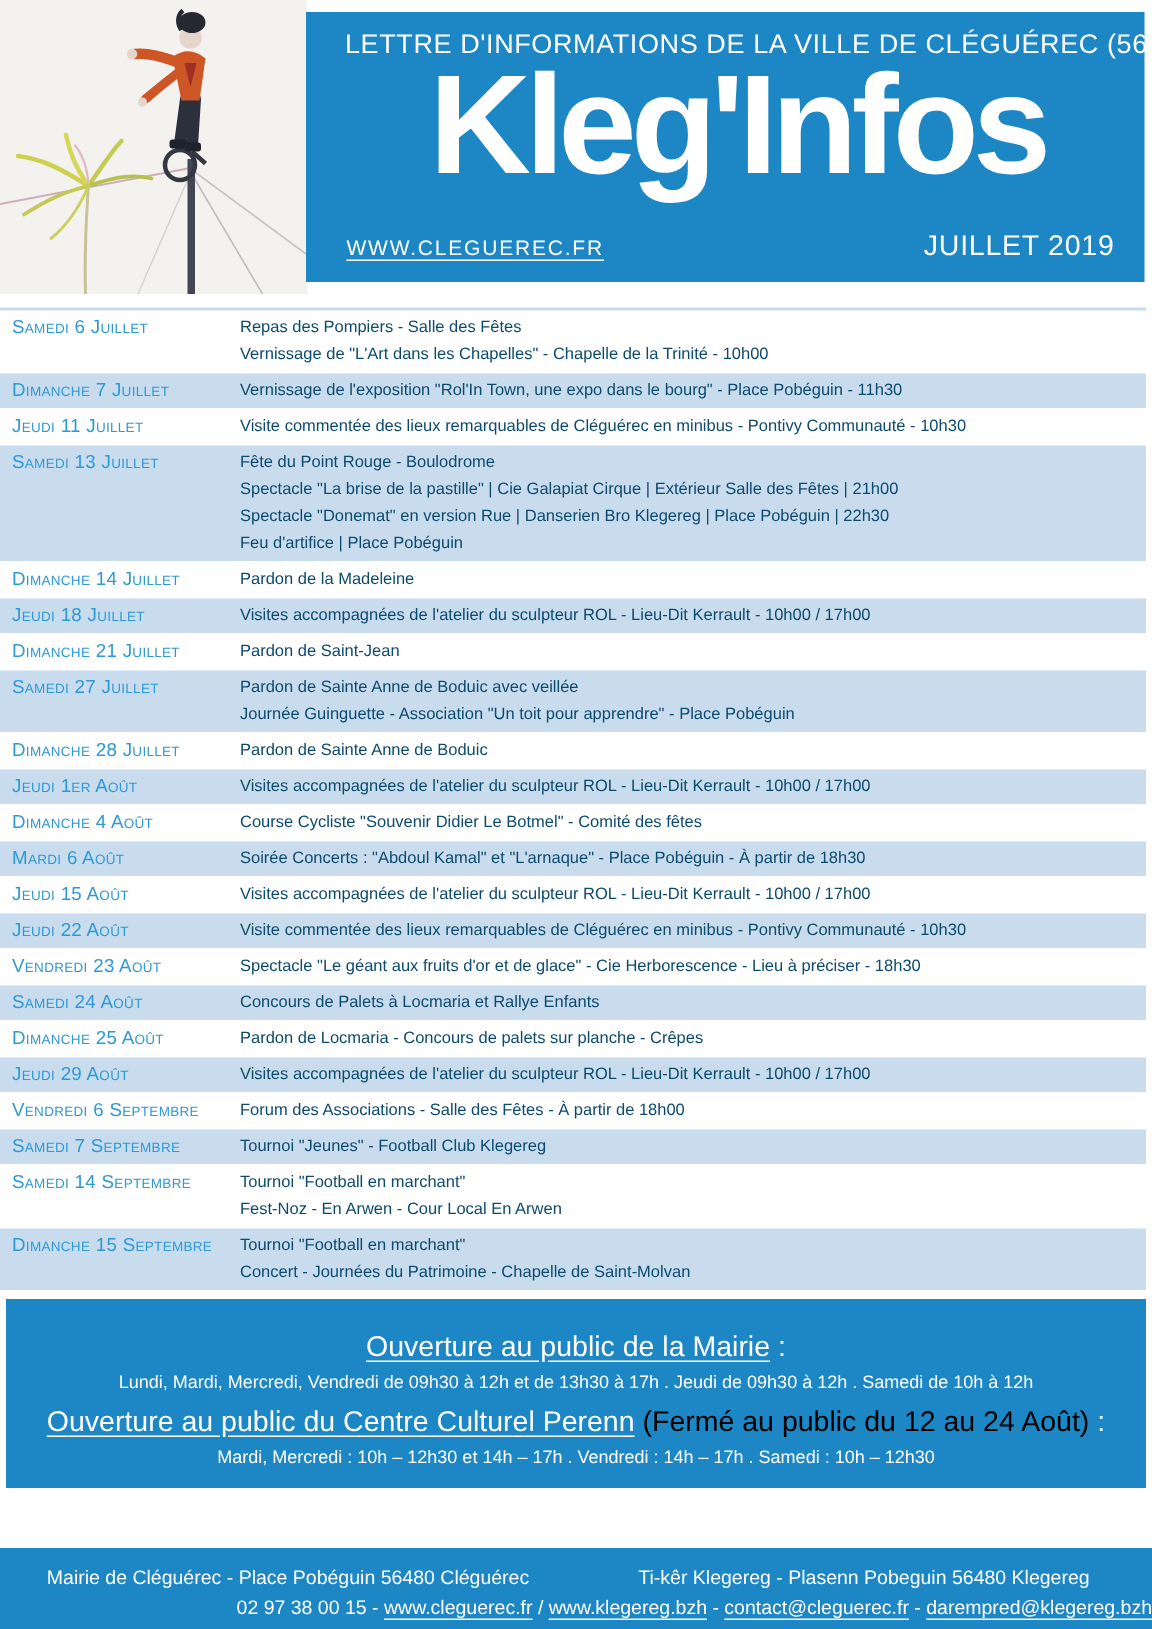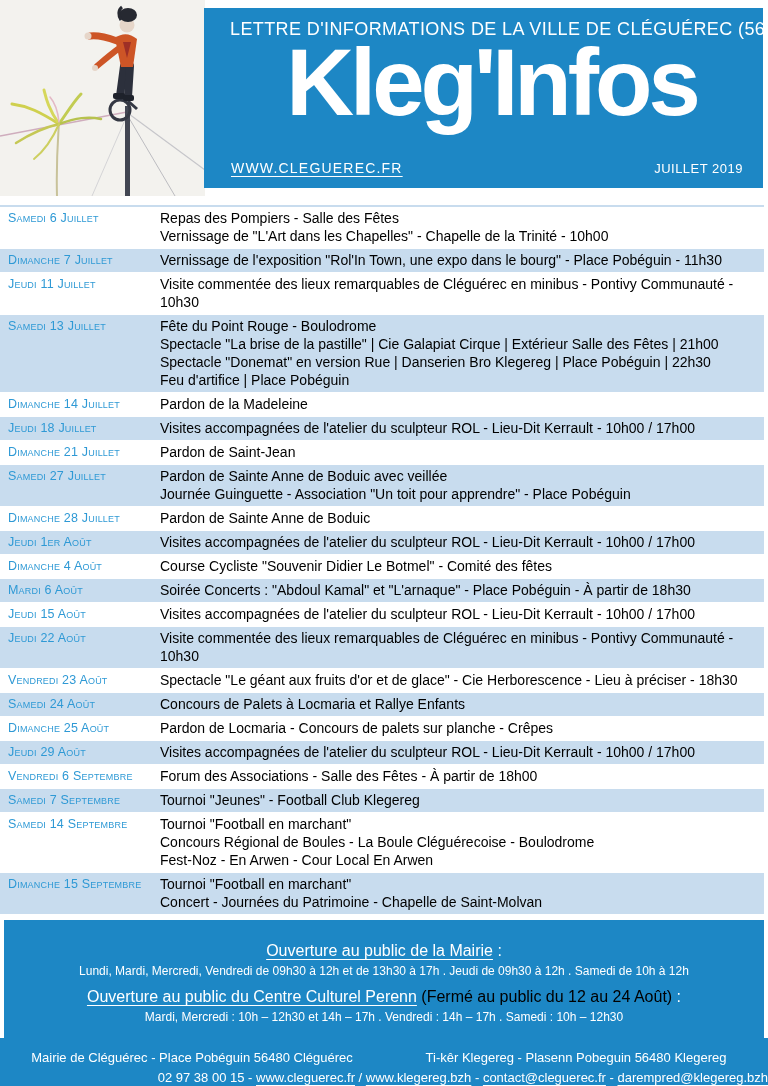--- a/index.html
+++ b/index.html
@@ -7,33 +7,33 @@
   .page{position:relative;width:768px;height:1086px;overflow:hidden;display:flex;flex-direction:column;background:#fff;}
 
   
   .header{position:relative;height:205px;flex:none;}
   .photo{position:absolute;left:0;top:0;width:205px;height:196px;}
   .banner{position:absolute;left:204px;top:8px;width:559px;height:180px;background:#1d87c5;color:#fff;}
   .subtitle{position:absolute;top:11px;left:26px;right:16px;text-align:center;font-size:18px;letter-spacing:.4px;white-space:nowrap;}
   .title{position:absolute;top:26px;left:16px;right:0;text-align:center;font-size:94px;font-weight:bold;letter-spacing:-4px;line-height:1.05;}
   .banner-bottom{position:absolute;left:27px;right:20px;bottom:12px;display:flex;justify-content:space-between;align-items:baseline;}
   .website{color:#fff;font-size:14px;letter-spacing:1.2px;text-decoration:underline;text-underline-offset:3px;cursor:pointer;}
-  .issue{font-size:13px;letter-spacing:.5px;}
+  .issue{font-size:19px;letter-spacing:.5px;}
 
   
   .events{width:764px;border-top:2px solid #c8dcee;}
   .row{display:flex;padding:2px 0 3px;margin-bottom:1px;}
   .row.alt{background:#c8dcee;}
   .cell-date{flex:none;width:152px;padding-left:8px;font-variant:small-caps;color:#2e99d5;font-size:12.5px;line-height:18px;letter-spacing:.2px;}
-  .cell-desc{flex:1;color:#000000;font-size:14px;line-height:18px;padding-right:4px;}
+  .cell-desc{flex:1;color:#0c4a6e;font-size:11px;line-height:18px;padding-right:4px;}
 
   
   .hours{margin:5px 4px 0;background:#1d87c5;color:#fff;text-align:center;padding:12px 6px 14px;}
   .h-title{font-size:16.5px;font-weight:bold;letter-spacing:.2px;}
-  .h-sub{margin-top:10px;font-size:16px;}
+  .h-sub{margin-top:10px;font-size:19px;}
   .h-line{margin-top:4px;font-size:12px;white-space:nowrap;}
   .u{text-decoration:underline;text-underline-offset:3px;}
   .yellow{color:#000000;}
 
   
   .footer{margin-top:auto;flex:none;background:#1d87c5;color:#fff;padding-top:12px;height:54px;box-sizing:border-box;font-size:13px;}
   .f-row{display:flex;}
   .f-row span{flex:1;text-align:center;}
   .f-row2{text-align:right;margin-top:5px;}
   .flink{text-decoration:underline;text-underline-offset:3px;cursor:pointer;}
@@ -220,21 +220,20 @@
       <div class="row alt">
         <div class="cell-date">Samedi 7 Septembre</div>
         <div class="cell-desc">
           <div>Tournoi "Jeunes" - Football Club Klegereg</div>
         </div>
       </div>
       <div class="row">
         <div class="cell-date">Samedi 14 Septembre</div>
         <div class="cell-desc">
           <div>Tournoi "Football en marchant"</div>
-          <div>Concours Régional de Boules - La Boule Cléguérecoise - Boulodrome</div>
           <div>Fest-Noz - En Arwen - Cour Local En Arwen</div>
         </div>
       </div>
       <div class="row alt">
         <div class="cell-date">Dimanche 15 Septembre</div>
         <div class="cell-desc">
           <div>Tournoi "Football en marchant"</div>
           <div>Concert - Journées du Patrimoine - Chapelle de Saint-Molvan</div>
         </div>
       </div>

